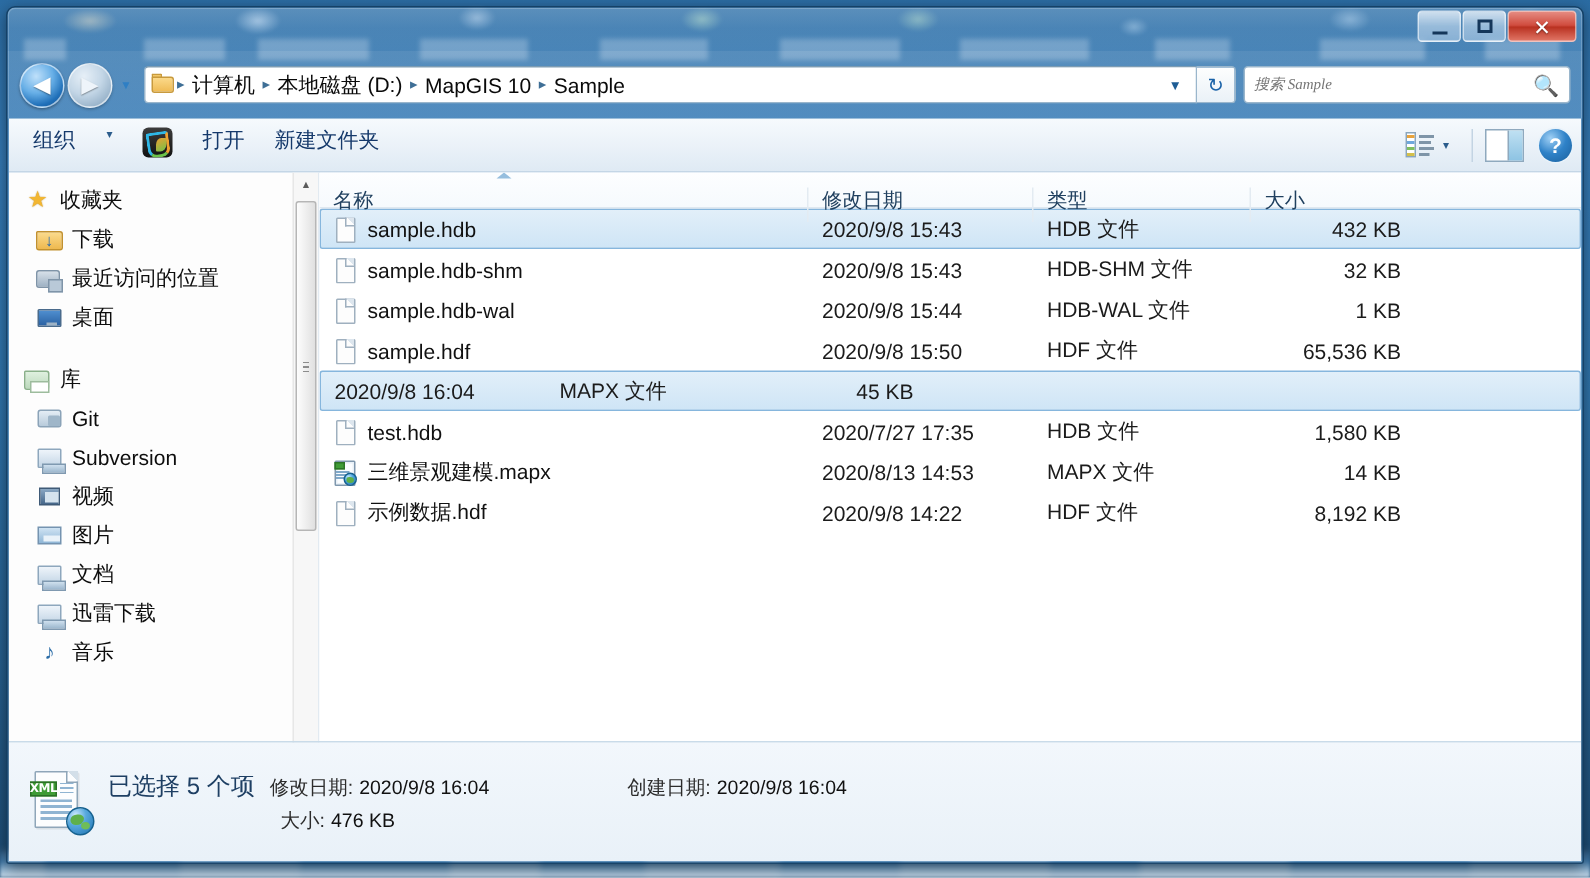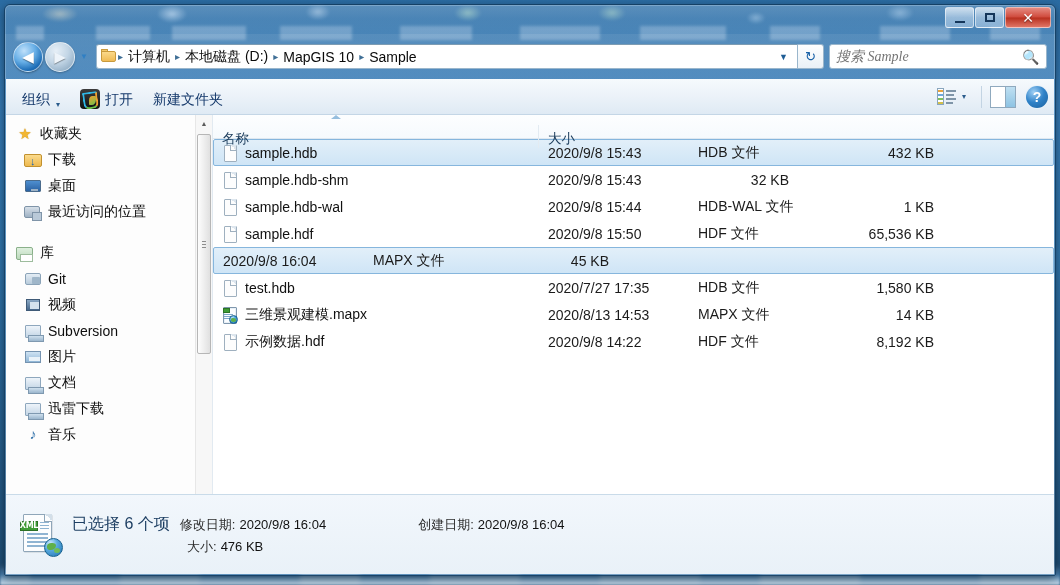--- a/index.html
+++ b/index.html
@@ -240,42 +240,42 @@
     display: flex;
     align-items: center;
     padding: 0 6px;
   }
   .searchbox input {
     flex: 1;
     border: none;
     outline: none;
     font-family: "Liberation Serif", serif;
     font-style: italic;
-    font-size: 14px;
+    font-size: 10px;
     color: #7f1d1d;
     background: transparent;
     min-width: 0;
   }
   .searchicon { color: #2a6fae; font-size: 14px; }
 
   
   .toolbar {
     position: absolute;
     left: 1px; right: 1px; top: 74px;
     height: 36px;
     background: linear-gradient(180deg, #f6fafd 0%, #eaf1f8 55%, #dfeaf4 100%);
     border-bottom: 1px solid #c4d6e6;
     display: flex;
     align-items: center;
     padding: 0 6px;
   }
   .tbitem {
     display: flex;
-    align-items: flex-end;
-    gap: 5px;
+    align-items: flex-start;
+    gap: 20px;
     height: 26px;
     padding: 0 9px;
     font-size: 14px;
     color: #15396b;
     border: 1px solid transparent;
     border-radius: 3px;
     cursor: pointer;
     white-space: nowrap;
   }
   .tbcaret { font-size: 8px; color: #2b5c8c; margin-left: 1px; }
@@ -445,21 +445,21 @@
     border-bottom: 1px solid #dfe8f0;
     font-size: 13.5px;
     color: #20405f;
     align-items: center;
     position: relative;
   }
   .colhead .cell {
     padding-left: 9px;
     border-left: 1px solid #e3ebf2;
     height: 100%;
-    display: flex; align-items: flex-end;
+    display: flex; align-items: flex-start;
     cursor: pointer;
     margin-top: 19px;
   }
   .colhead .cell:first-child { border-left: none; }
   .sortmark {
     position: absolute;
     left: 118px; top: 0px;
     width: 0; height: 0;
     border-left: 5px solid transparent;
     border-right: 5px solid transparent;
@@ -741,56 +741,56 @@
           <span>收藏夹</span>
         </div>
         <div class="navitem">
           <span class="navicon">
               <span class="ic-folder-dl" style="position:absolute;left:0;right:0;"></span>
             </span>
           <span>下载</span>
         </div>
         <div class="navitem">
           <span class="navicon">
+              <span class="ic-recent" style="position:absolute;left:0;right:2px;"></span>
+            </span>
+          <span>最近访问的位置</span>
+        </div>
+        <div class="navitem">
+          <span class="navicon">
               <span class="ic-desktop" style="position:absolute;left:1px;right:1px;"></span>
             </span>
           <span>桌面</span>
-        </div>
-        <div class="navitem">
-          <span class="navicon">
-              <span class="ic-recent" style="position:absolute;left:0;right:2px;"></span>
-            </span>
-          <span>最近访问的位置</span>
         </div>
 
         <div class="navgap"></div>
 
         <div class="navitem root">
           <span class="navicon">
               <span class="ic-lib" style="position:absolute;left:0;right:1px;"></span>
             </span>
           <span>库</span>
         </div>
         <div class="navitem">
           <span class="navicon">
               <span class="ic-git" style="position:absolute;left:1px;right:1px;"></span>
             </span>
           <span>Git</span>
         </div>
         <div class="navitem">
           <span class="navicon">
+              <span class="ic-doc" style="position:absolute;left:1px;right:1px;"></span>
+            </span>
+          <span>Subversion</span>
+        </div>
+        <div class="navitem">
+          <span class="navicon">
               <span class="ic-video" style="position:absolute;left:2px;right:2px;"></span>
             </span>
           <span>视频</span>
-        </div>
-        <div class="navitem">
-          <span class="navicon">
-              <span class="ic-doc" style="position:absolute;left:1px;right:1px;"></span>
-            </span>
-          <span>Subversion</span>
         </div>
         <div class="navitem">
           <span class="navicon">
               <span class="ic-pic" style="position:absolute;left:1px;right:1px;"></span>
             </span>
           <span>图片</span>
         </div>
         <div class="navitem">
           <span class="navicon">
               <span class="ic-doc" style="position:absolute;left:1px;right:1px;"></span>
@@ -813,20 +813,26 @@
         <div class="scrollarrow top">▲</div>
         <div class="scrollthumb"></div>
         <div class="scrollarrow bot">▼</div>
       </div>
     </div>
 
     <div class="listpane">
       <div class="colhead">
         <div class="cell" style="width:325px;">
           <span>名称</span>
+        </div>
+        <div class="cell" style="width:150px;">
+          <span>修改日期</span>
+        </div>
+        <div class="cell" style="width:145px;">
+          <span>类型</span>
         </div>
         <div class="cell" style="width:110px;">
           <span>大小</span>
         </div>
         <span class="sortmark"></span>
       </div>
 
       <div class="rows" id="file-rows">
           <div class="row selected">
             <div class="c-name" style="width: 325px;">
@@ -836,20 +842,21 @@
             <div class="c-date" style="width: 150px; padding-left: 9px;">2020/9/8 15:43</div>
             <div class="c-type" style="width: 145px; padding-left: 9px;">HDB 文件</div>
             <div class="c-size" style="width: 108px; padding-right: 8px;">432 KB</div>
           </div>
           <div class="row">
             <div class="c-name" style="width: 325px;">
               <span class="ficon generic"></span>
               <span>sample.hdb-shm</span>
             </div>
             <div class="c-date" style="width: 150px; padding-left: 9px;">2020/9/8 15:43</div>
+            <div class="c-type" style="width: 145px; padding-left: 9px;">HDB-SHM 文件</div>
             <div class="c-size" style="width: 108px; padding-right: 8px;">32 KB</div>
           </div>
           <div class="row">
             <div class="c-name" style="width: 325px;">
               <span class="ficon generic"></span>
               <span>sample.hdb-wal</span>
             </div>
             <div class="c-date" style="width: 150px; padding-left: 9px;">2020/9/8 15:44</div>
             <div class="c-type" style="width: 145px; padding-left: 9px;">HDB-WAL 文件</div>
             <div class="c-size" style="width: 108px; padding-right: 8px;">1 KB</div>
@@ -907,21 +914,21 @@
     <div class="xmlicon">
       <span class="page"></span>
       <span class="fold"></span>
       <span class="txt2"></span>
       <span class="tag">XML</span>
       <span class="txt"></span>
       <span class="globe"></span>
     </div>
     <div class="statusinfo">
       <div class="statusline1">
-        <span class="sel-count">已选择 6 个项</span>
+        <span class="sel-count">已选择 5 个项</span>
         <span class="kv">
           <span class="k">修改日期:</span>
           <span class="v">2020/9/8 16:04</span>
         </span>
         <span class="kv">
           <span class="k">创建日期:</span>
           <span class="v">2020/9/8 16:04</span>
         </span>
       </div>
       <div class="statusline2">

